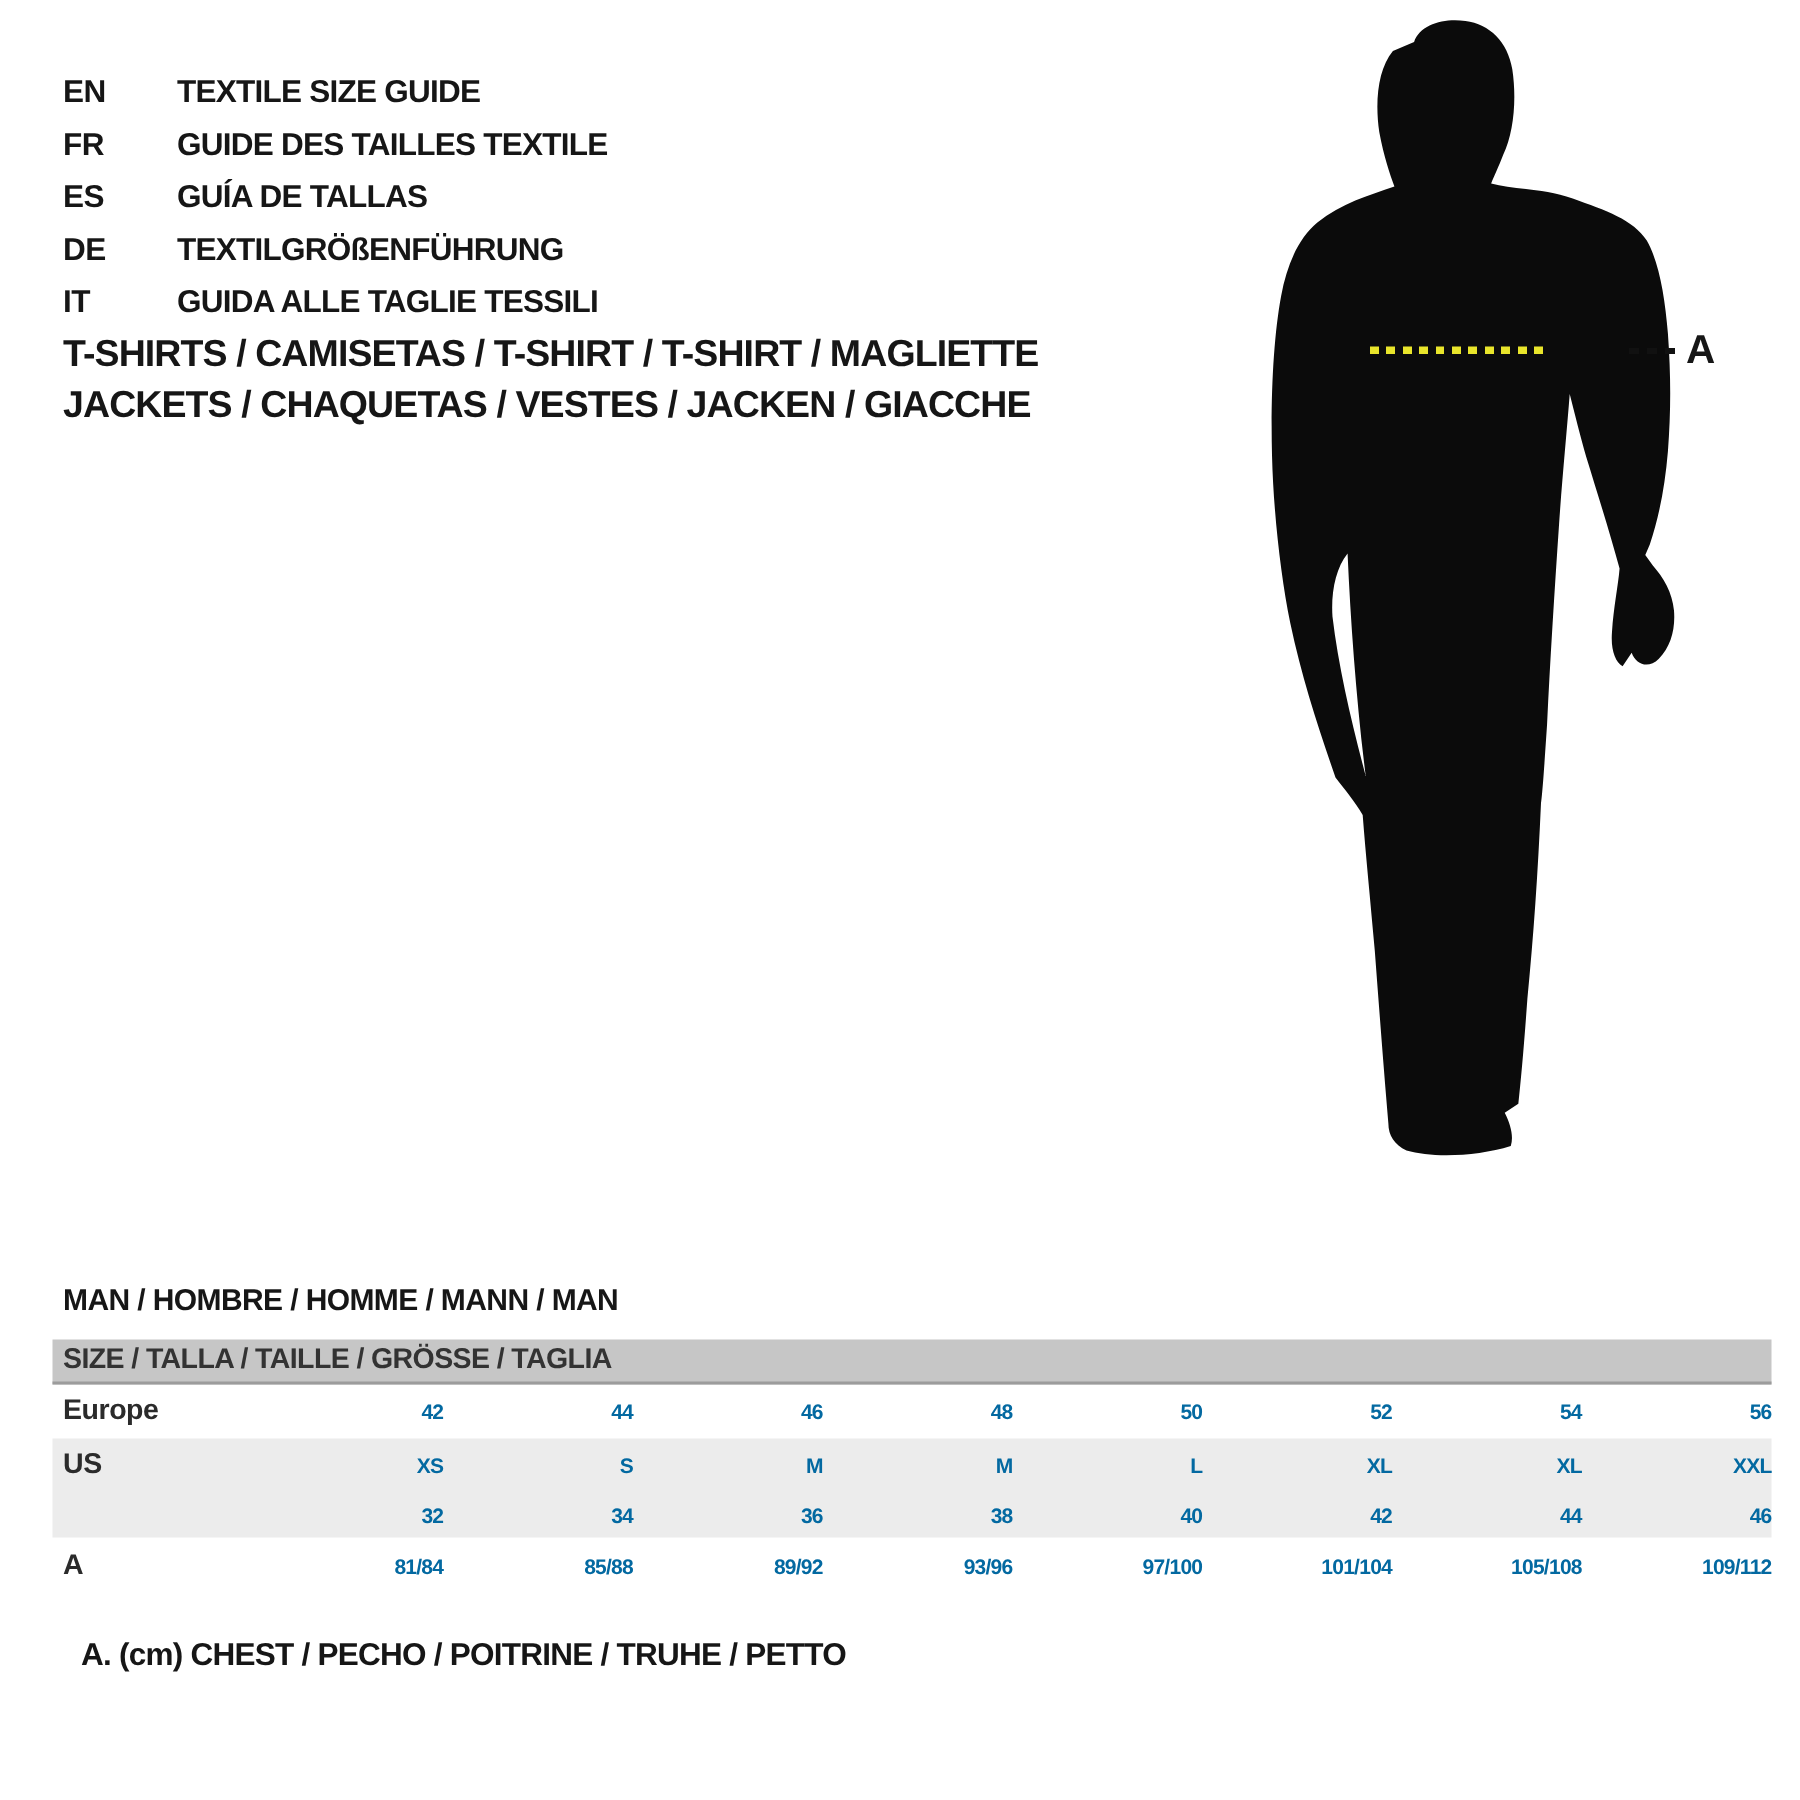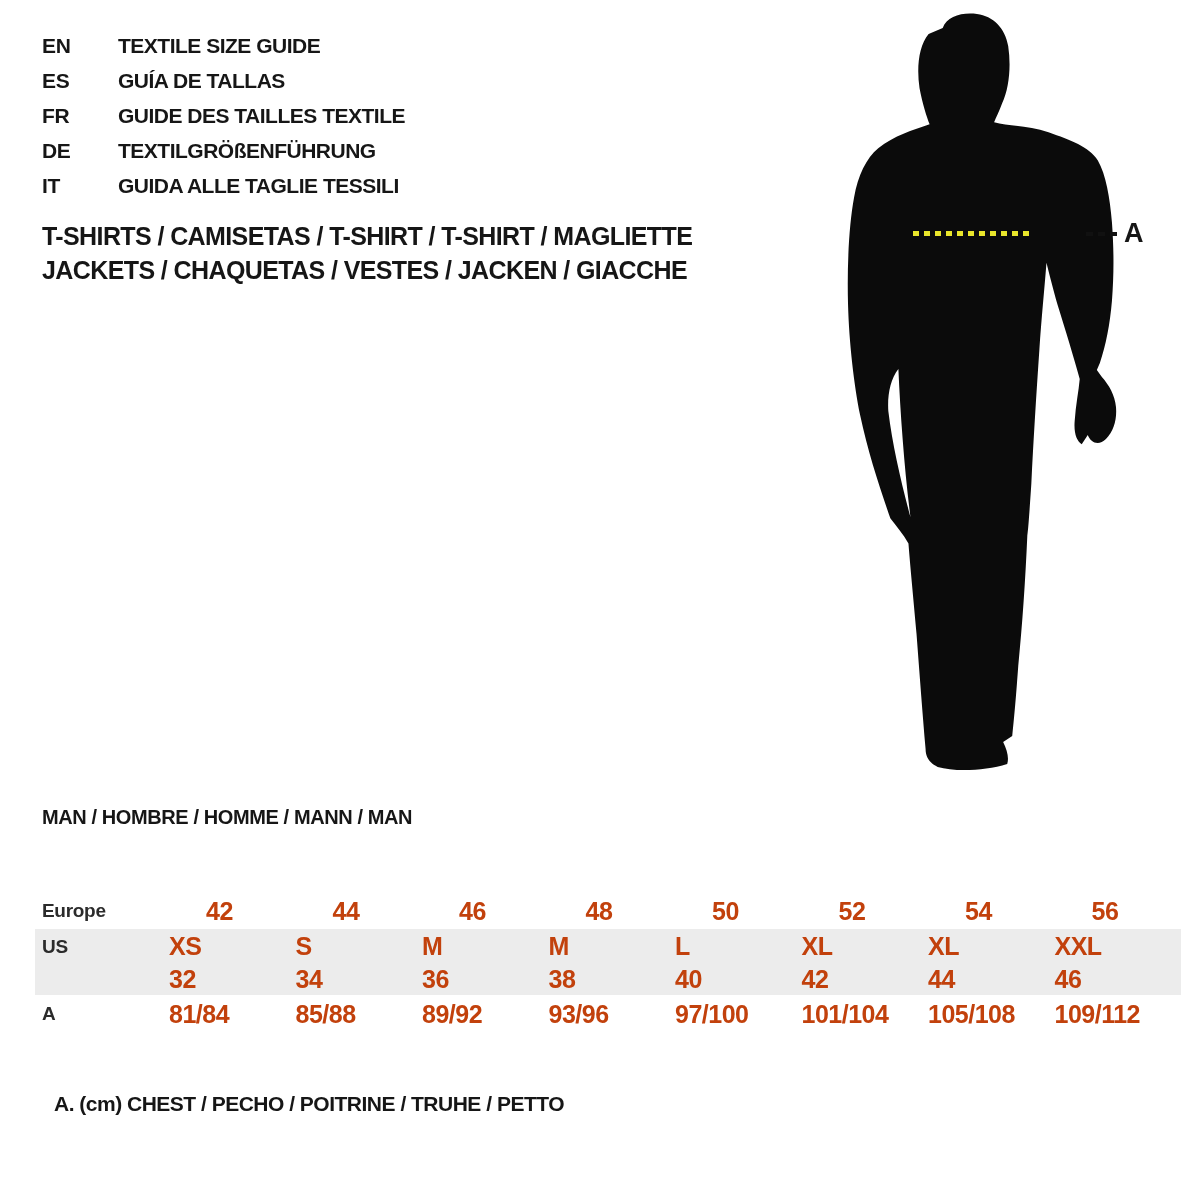--- a/index.html
+++ b/index.html
@@ -3,21 +3,21 @@
 <meta charset="utf-8">
 <style>
   * { margin:0; padding:0; box-sizing:border-box; }
   body { background:#ffffff; font-family:"Liberation Sans", sans-serif; }
   .canvas {
     position:relative; width:1200px; height:1200px;
     background:#ffffff; overflow:hidden; color:#161616;
   }
 
   
-  .lang-block { position:absolute; left:42px; top:28px; }
+  .lang-block { position:absolute; left:42px; top:44px; }
   .lang-row { display:flex; height:35px; align-items:center; }
   .lang-code {
     width:76px; font-size:21px; font-weight:bold; letter-spacing:-0.3px;
   }
   .lang-label {
     font-size:21px; font-weight:bold; letter-spacing:-0.5px; white-space:nowrap;
   }
 
   
   .category-block { position:absolute; left:42px; top:219px; }
@@ -37,21 +37,21 @@
     position:absolute; left:240px; top:220px; width:32px; height:4px;
     background:repeating-linear-gradient(90deg,#111111 0 7px,transparent 7px 12px);
   }
   .measure-label {
     position:absolute; left:278px; top:206px;
     font-size:27px; font-weight:bold;
   }
 
   
   .section-header {
-    position:absolute; left:42px; top:806px;
+    position:absolute; left:42px; top:856px;
     font-size:20px; font-weight:bold; letter-spacing:-0.4px; white-space:nowrap;
   }
 
   
   .size-table { position:absolute; left:35px; top:893px; width:1146px; }
   .table-header {
     height:30px; background:#c6c6c6; border-bottom:2px solid #9c9c9c;
     display:flex; align-items:center; padding-left:7px;
     font-size:19px; font-weight:bold; letter-spacing:-0.4px; color:#333333;
   }
@@ -61,47 +61,47 @@
   .table-row.shaded { background:#ececec; }
   .row-europe { height:36px;gap:37px; }
   .row-us     { height:35px; }
   .row-blank  { height:31px; }
   .row-a      { height:38px; }
   .row-label {
     padding-left:7px; font-size:19px; font-weight:bold; letter-spacing:-0.3px;
     color:#2b2b2b;
   }
   .cell {
-    text-align:left; font-size:25px; font-weight:bold; letter-spacing:-0.5px;
-    color:#c2410c;
+    text-align:right; font-size:14px; font-weight:bold; letter-spacing:-0.5px;
+    color:#0369a1;
   }
 
   
   .footnote {
     position:absolute; left:54px; top:1092px;
     font-size:21px; font-weight:bold; letter-spacing:-0.5px; white-space:nowrap;
   }
 </style>
 </head>
 <body>
 
 <div class="canvas">
 
   <div class="lang-block">
     <div class="lang-row">
       <span class="lang-code">EN</span>
       <span class="lang-label">TEXTILE SIZE GUIDE</span>
     </div>
     <div class="lang-row">
+      <span class="lang-code">FR</span>
+      <span class="lang-label">GUIDE DES TAILLES TEXTILE</span>
+    </div>
+    <div class="lang-row">
       <span class="lang-code">ES</span>
       <span class="lang-label">GUÍA DE TALLAS</span>
-    </div>
-    <div class="lang-row">
-      <span class="lang-code">FR</span>
-      <span class="lang-label">GUIDE DES TAILLES TEXTILE</span>
     </div>
     <div class="lang-row">
       <span class="lang-code">DE</span>
       <span class="lang-label">TEXTILGRÖßENFÜHRUNG</span>
     </div>
     <div class="lang-row">
       <span class="lang-code">IT</span>
       <span class="lang-label">GUIDA ALLE TAGLIE TESSILI</span>
     </div>
   </div>
@@ -160,20 +160,23 @@
         Z"></path>
     </svg>
     <div class="chest-line"></div>
     <div class="measure-dashes"></div>
     <div class="measure-label">A</div>
   </div>
 
   <div class="section-header">MAN / HOMBRE / HOMME / MANN / MAN</div>
 
   <div class="size-table">
+    <div class="table-header">
+      <span>SIZE / TALLA / TAILLE / GRÖSSE / TAGLIA</span>
+    </div>
 
     <div class="table-row row-europe">
       <span class="row-label">Europe</span>
       <span class="cell">42</span>
       <span class="cell">44</span>
       <span class="cell">46</span>
       <span class="cell">48</span>
       <span class="cell">50</span>
       <span class="cell">52</span>
       <span class="cell">54</span>

